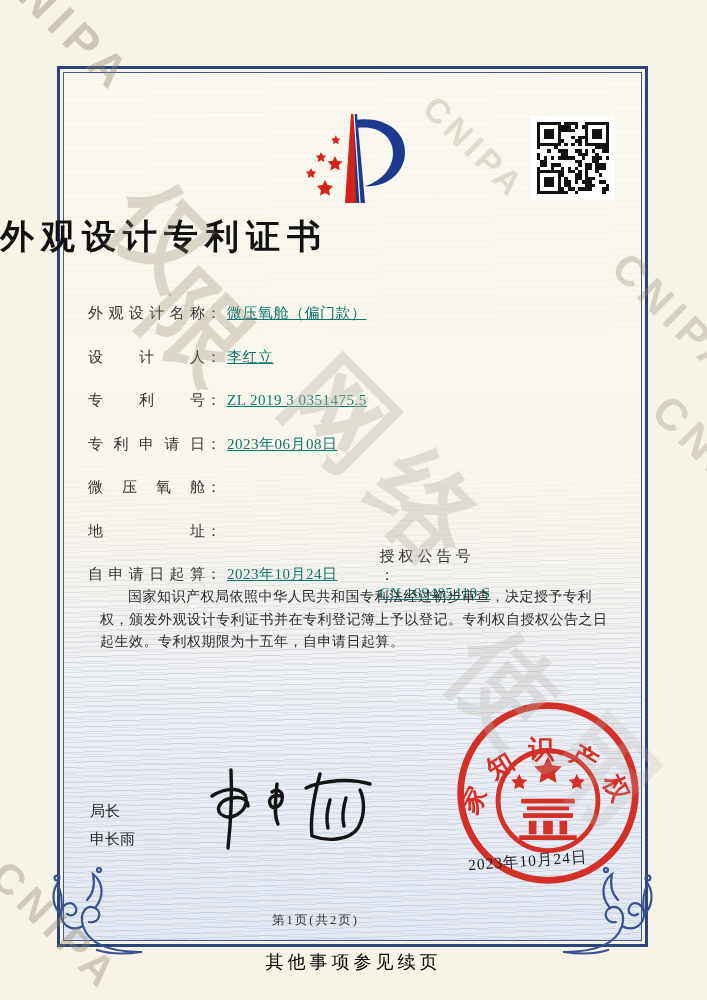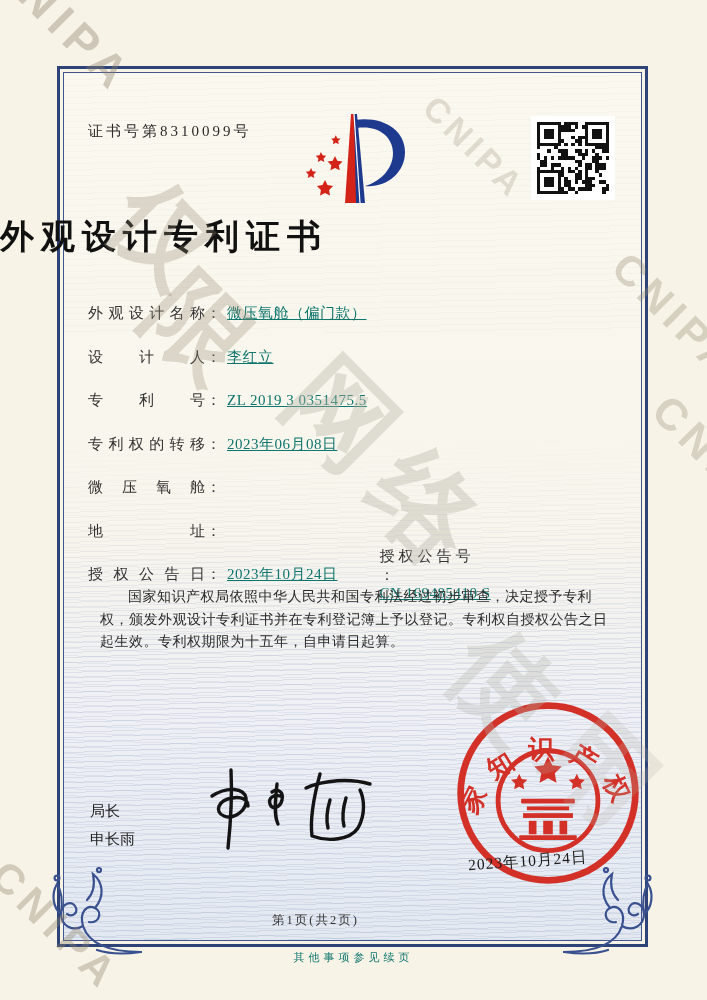--- a/index.html
+++ b/index.html
@@ -86,21 +86,21 @@
     letter-spacing:1px;transform:rotate(-4deg);
   }
 
   
   .page-info{
     position:absolute;left:57px;top:912px;width:517px;text-align:center;
     font-size:12.5px;letter-spacing:2px;color:#333;
   }
   .continuation{
     position:absolute;left:0;top:950px;width:100%;text-align:center;
-    font-size:11px;letter-spacing:4px;color:#0f766e;
+    font-size:18px;letter-spacing:4px;color:#000000;
   }
 
   
   .wm{position:absolute;pointer-events:none;z-index:9;
     font-family:"Liberation Sans","DejaVu Sans",sans-serif;font-weight:bold;white-space:nowrap;}
   .wm-lat{transform:rotate(45deg);}
   .wm-char{transform:rotate(45deg);font-family:"Liberation Serif","DejaVu Serif",serif;}
 </style>
 </head>
 <body>
@@ -130,21 +130,20 @@
       <path d="M92,92 C60,92 40,84 34,66 C30,52 38,44 46,48 C54,52 50,64 40,62"></path>
       <path d="M34,66 C24,72 12,66 12,54 C12,44 22,40 26,46 C30,52 24,58 18,54"></path>
       <path d="M12,54 C4,48 2,34 8,24 C12,30 14,40 12,54"></path>
       <path d="M46,48 C56,36 54,22 44,14 C46,24 44,34 38,40"></path>
       <path d="M92,92 C78,94 60,94 48,90"></path>
       <circle cx="8" cy="18" r="2.4"></circle>
       <circle cx="50" cy="10" r="2"></circle>
     </g>
   </svg>
 
-  <div class="cert-no">证书号第8310099号</div>
 
   <svg class="logo" viewBox="0 0 140 100">
 
     <path d="M72,12 C100,8 122,22 122,44 C122,66 102,80 82,78 C96,74 110,62 110,45 C110,28 94,17 74,20 Z" fill="#1e3a8f"></path>
 
     <polygon points="68,6 73,6 78,95 62,95" fill="#d42318"></polygon>
     <polygon points="71,6 74,6 82,95 73,95" fill="#1e3a8f"></polygon>
     <line x1="71" y1="6" x2="77" y2="95" stroke="#ffffff" stroke-width="1.2"></line>
 
     <g fill="#d42318">
@@ -405,37 +404,37 @@
       <span class="field-value">李红立</span>
     </div>
 
     <div class="field-row">
       <span class="field-label">专利号</span>
       <span class="field-colon">：</span>
       <span class="field-value">ZL 2019 3 0351475.5</span>
     </div>
 
     <div class="field-row">
-      <span class="field-label">专利权的转移</span>
+      <span class="field-label">专利申请日</span>
       <span class="field-colon">：</span>
       <span class="field-value">2023年06月08日</span>
     </div>
 
     <div class="field-row">
       <span class="field-label">微压氧舱</span>
       <span class="field-colon">：</span>
     </div>
 
     <div class="field-row">
       <span class="field-label">地址</span>
       <span class="field-colon">：</span>
     </div>
 
     <div class="field-row dual">
-      <span class="field-label">授权公告日</span>
+      <span class="field-label">自申请日起算</span>
       <span class="field-colon">：</span>
       <span class="field-value">2023年10月24日</span>
       <span class="pair2">
         <span class="field-label">授权公告号</span>
         <span class="field-colon">：</span>
         <span class="field-value">CN 169485410 S</span>
       </span>
     </div>
   </div>
 

